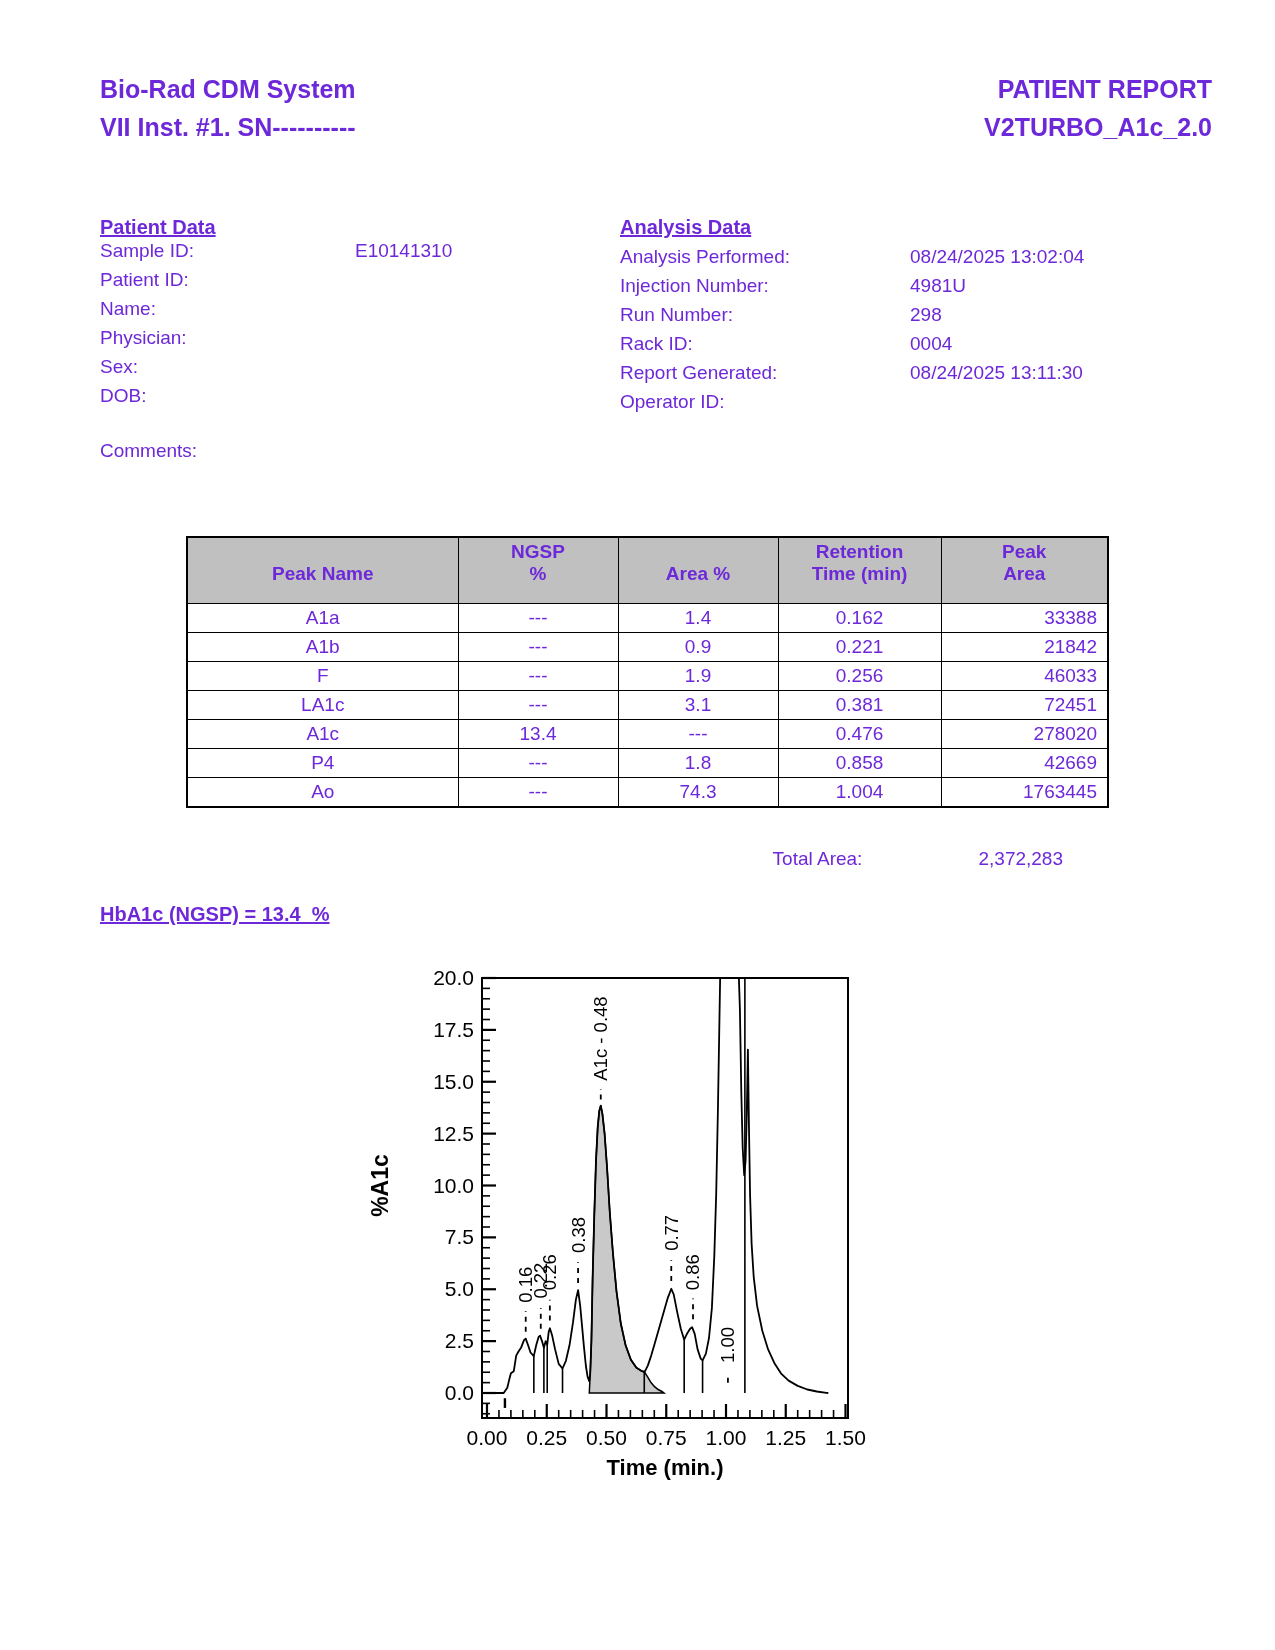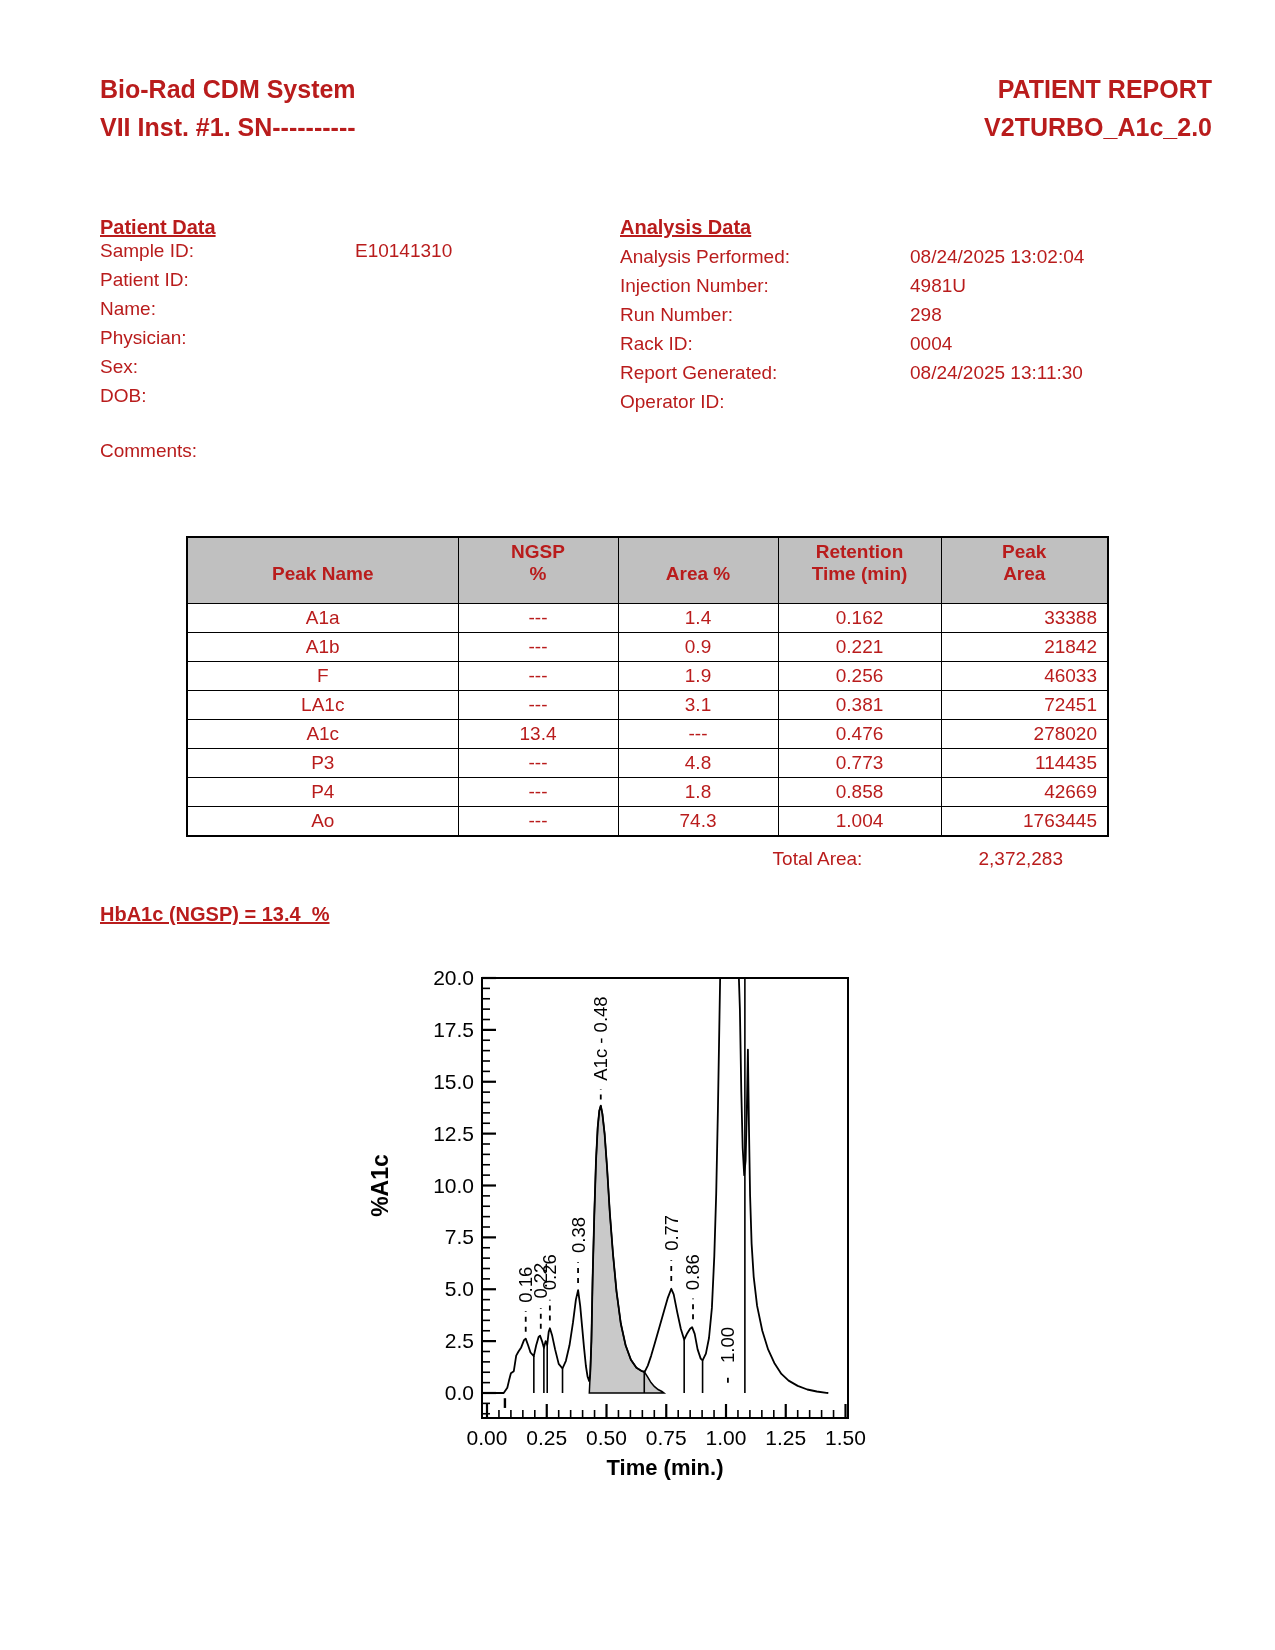--- a/index.html
+++ b/index.html
@@ -1,16 +1,16 @@
 <!DOCTYPE html>
 <html><head>
 <meta charset="utf-8">
 <style>
   html,body{margin:0;padding:0;background:#fff;}
-  .page{position:relative;width:1275px;height:1650px;background:#fff;color:#b91c1c;
+  .page{position:relative;width:1275px;height:1650px;background:#fff;color:#6d28d9;
         font-family:"Liberation Sans",sans-serif;overflow:hidden;}
   .hdr-left{position:absolute;left:100px;top:70px;font-size:25px;font-weight:bold;line-height:38px;}
   .hdr-right{position:absolute;right:63px;top:70px;font-size:25px;font-weight:bold;line-height:38px;text-align:right;}
   .section-heading{position:absolute;font-size:20px;font-weight:bold;text-decoration:underline;}
   .ph{left:100px;top:216px;} .ah{left:620px;top:216px;}
   .fields{position:absolute;font-size:19px;}
   .patient-fields{left:100px;top:240px;} .analysis-fields{left:620px;top:246px;}
   .field-row{height:29px;display:flex;}
   .patient-fields .flabel{width:255px;} .analysis-fields .flabel{width:290px;}
   .comments{position:absolute;left:100px;top:440px;font-size:19px;}
@@ -156,27 +156,20 @@
           <td>3.1</td>
           <td>0.381</td>
           <td class="num-right">72451</td>
         </tr>
         <tr>
           <td>A1c</td>
           <td>13.4</td>
           <td>---</td>
           <td>0.476</td>
           <td class="num-right">278020</td>
-        </tr>
-        <tr>
-          <td>P3</td>
-          <td>---</td>
-          <td>4.8</td>
-          <td>0.773</td>
-          <td class="num-right">114435</td>
         </tr>
         <tr>
           <td>P4</td>
           <td>---</td>
           <td>1.8</td>
           <td>0.858</td>
           <td class="num-right">42669</td>
         </tr>
         <tr>
           <td>Ao</td>

